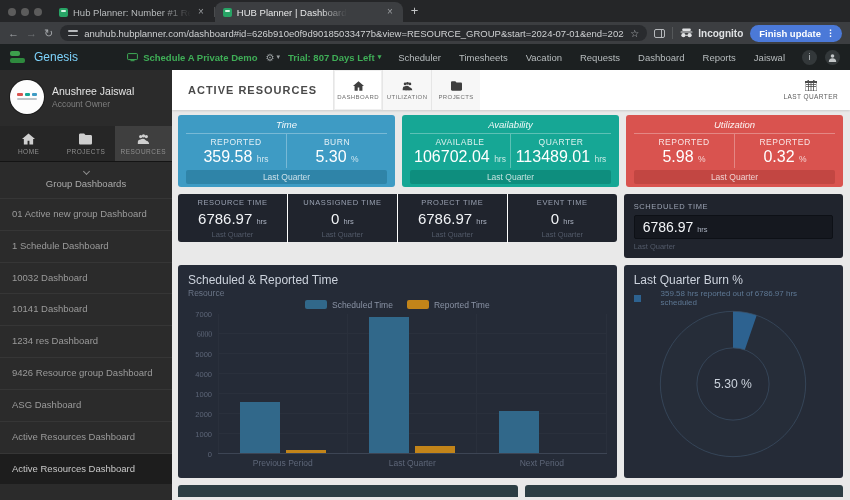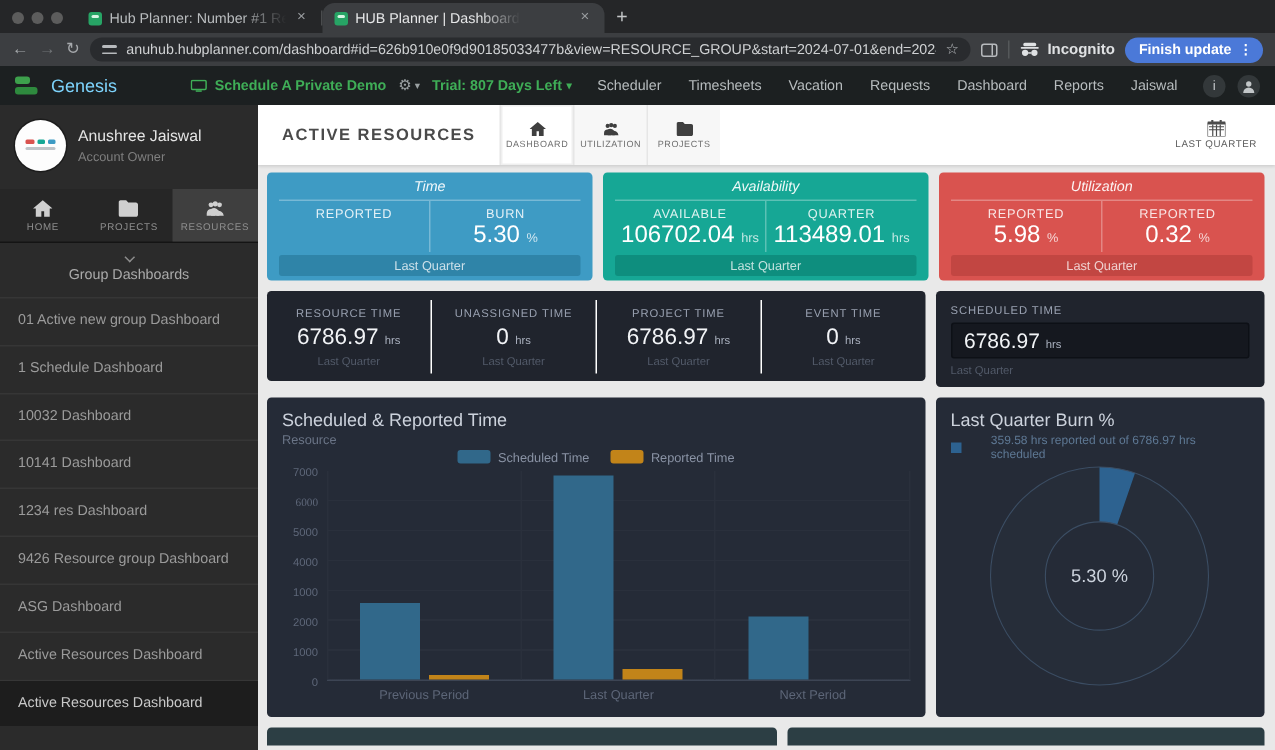--- a/index.html
+++ b/index.html
@@ -112,21 +112,21 @@
   .scard .hv { font-size:16px; margin-top:1px; }
   .scard .hu { font-size:8.5px; color:rgba(255,255,255,.75); }
   .scard .foot { margin-top:2px; height:14px; border-radius:2px; text-align:center;
     font-size:8.5px; color:rgba(255,255,255,.75); line-height:14px;}
   .theme-blue { background:#3e9bc4; } .theme-blue .foot { background:#2f84a8; }
   .theme-teal { background:#16a795; } .theme-teal .foot { background:#0e8e7e; }
   .theme-red  { background:#d9534f; } .theme-red  .foot { background:#c24642; }
 
   
   .dcard { background:#20242d; border-radius:3px; }
-  .timestats { display:flex; height:60px; align-items:center; }
+  .timestats { display:flex; height:48px; align-items:center; }
   .tstat { flex:1; text-align:center; padding:4px 0; }
   .tstat + .tstat { border-left:1px solid #ffffff; }
   .tstat .lbl { font-size:7.5px; letter-spacing:.6px; color:#98a0b0; }
   .tstat .val { font-size:15px; color:#f2f4f7; margin-top:3px; }
   .tstat .unit { font-size:7.5px; color:#aab1bf; }
   .tstat .per { font-size:7.5px; color:#525a69; margin-top:3px; }
   .schedcard { height:64px; padding:8px 10px 6px; }
   .schedcard .lbl { font-size:7.5px; letter-spacing:.6px; color:#9ba3b3; }
   .schedcard .valbox { margin-top:4px; background:#15181f; border:1px solid #0d1016; border-radius:2px;
     padding:3px 8px; color:#f2f4f7; font-size:14px; }
@@ -375,20 +375,21 @@
     </div>
 
     <div class="content">
 
       <div class="row3">
         <div class="scard theme-blue">
           <div class="ttl">Time</div>
           <div class="halves">
             <div class="half">
               <div class="hl">REPORTED</div>
+              <div class="hv"><span>359.58</span> <span class="hu">hrs</span></div>
             </div>
             <div class="half">
               <div class="hl">BURN</div>
               <div class="hv"><span>5.30</span> <span class="hu">%</span></div>
             </div>
           </div>
           <div class="foot">Last Quarter</div>
         </div>
         <div class="scard theme-teal">
           <div class="ttl">Availability</div>

